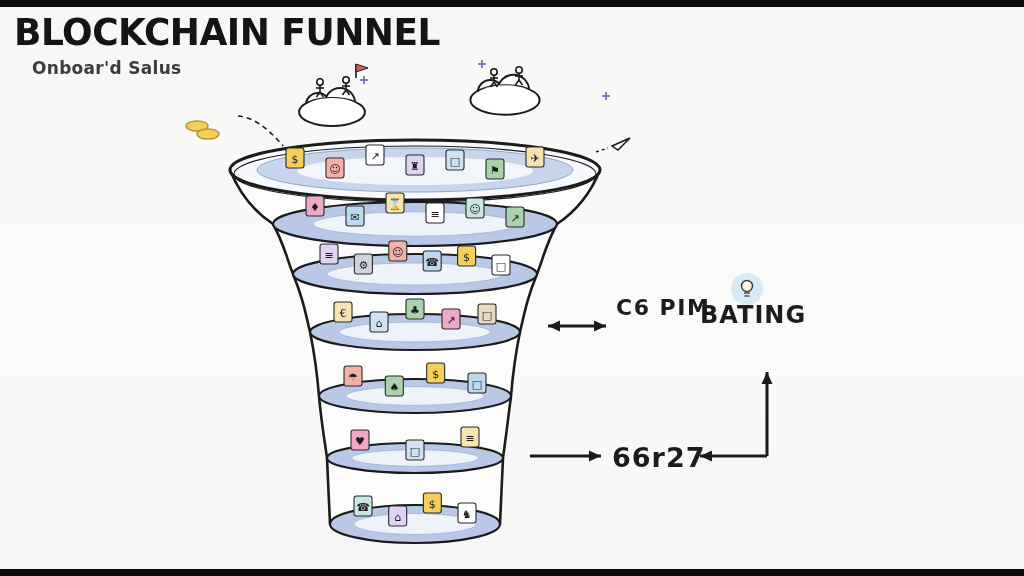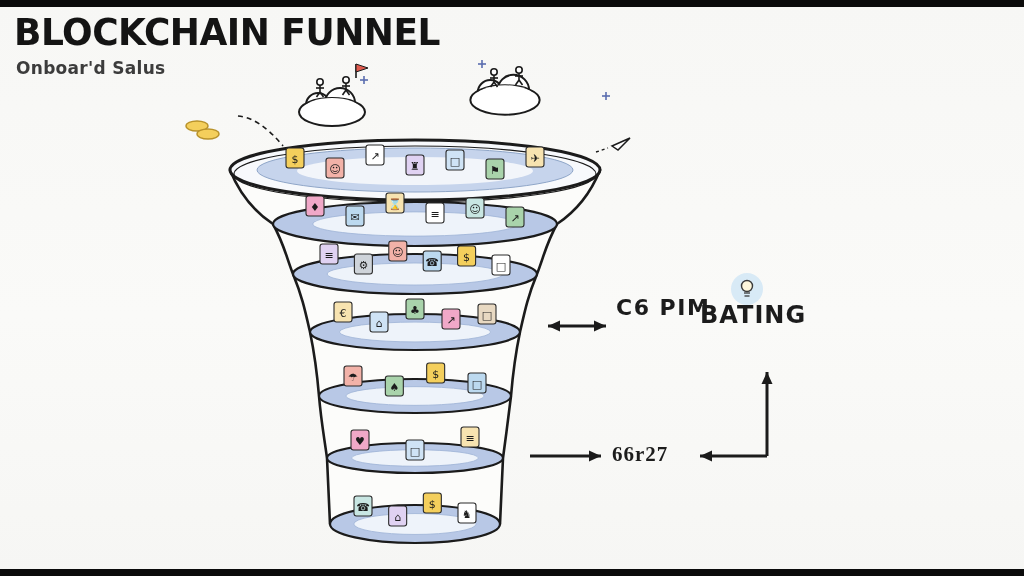--- a/index.html
+++ b/index.html
@@ -4,26 +4,26 @@
 <style>
   html,body{margin:0;padding:0;background:#fff;}
   .canvas{position:relative;width:1024px;height:576px;overflow:hidden;
           background:linear-gradient(180deg,#f7f7f5 0%,#fafaf8 55%,#f6f6f4 100%);
           font-family:"DejaVu Sans",sans-serif;}
   .bar{position:absolute;left:0;width:1024px;background:#0b0b0b;}
   .bar.top{top:0;height:7px;}
   .bar.bottom{bottom:0;height:7px;}
   .title{position:absolute;left:14px;top:10px;font-size:36px;font-weight:bold;
          color:#141414;letter-spacing:-0.5px;transform:scaleY(1.06);transform-origin:left top;}
-  .subtitle{position:absolute;left:16px;top:58px;font-size:17px;font-weight:bold;color:#3c3c3c;letter-spacing:0.3px;}
+  .subtitle{position:absolute;left:32px;top:58px;font-size:17px;font-weight:bold;color:#3c3c3c;letter-spacing:0.3px;}
   .lbl{position:absolute;color:#1c1c1c;font-weight:bold;}
   .lbl.mid{left:616px;top:295px;font-size:22px;letter-spacing:1.5px;}
   .lbl.side{left:700px;top:302px;font-size:24px;line-height:1.12;letter-spacing:1px;}
   .lbl.side span{display:block;}
-  .lbl.b66{left:612px;top:442px;font-size:21px;letter-spacing:1px;font-family:Liberation Serif, serif;}
+  .lbl.b66{left:612px;top:442px;font-size:27px;letter-spacing:1px;}
   svg#scene{position:absolute;left:0;top:0;}
 </style>
 </head>
 <body>
 
 <div class="canvas">
   <svg id="scene" width="1024" height="576" viewBox="0 0 1024 576">
       <path d="M230,170 C240,195 255,212 273,224 C284,244 286,256 293,274 C302,296 305,310 310,332 C315,356 317,372 319,396 C321,420 324,436 327,458 L330,524 L500,524 L503,458 C506,436 508,420 511,396 C513,372 515,356 520,332 C525,310 528,296 537,274 C544,256 546,244 557,224 C575,212 590,195 600,170 Z" fill="#fcfcfa" stroke="#1b1b1b" stroke-width="2.6" stroke-linejoin="round"></path>
       <ellipse cx="415" cy="524" rx="85" ry="19" fill="#b8c8e6" stroke="#1b1b1b" stroke-width="2.2"></ellipse>
       <ellipse cx="415" cy="524" rx="61.199999999999996" ry="10.450000000000001" fill="#eef3fa" stroke="#9db3d6" stroke-width="0.8"></ellipse>

